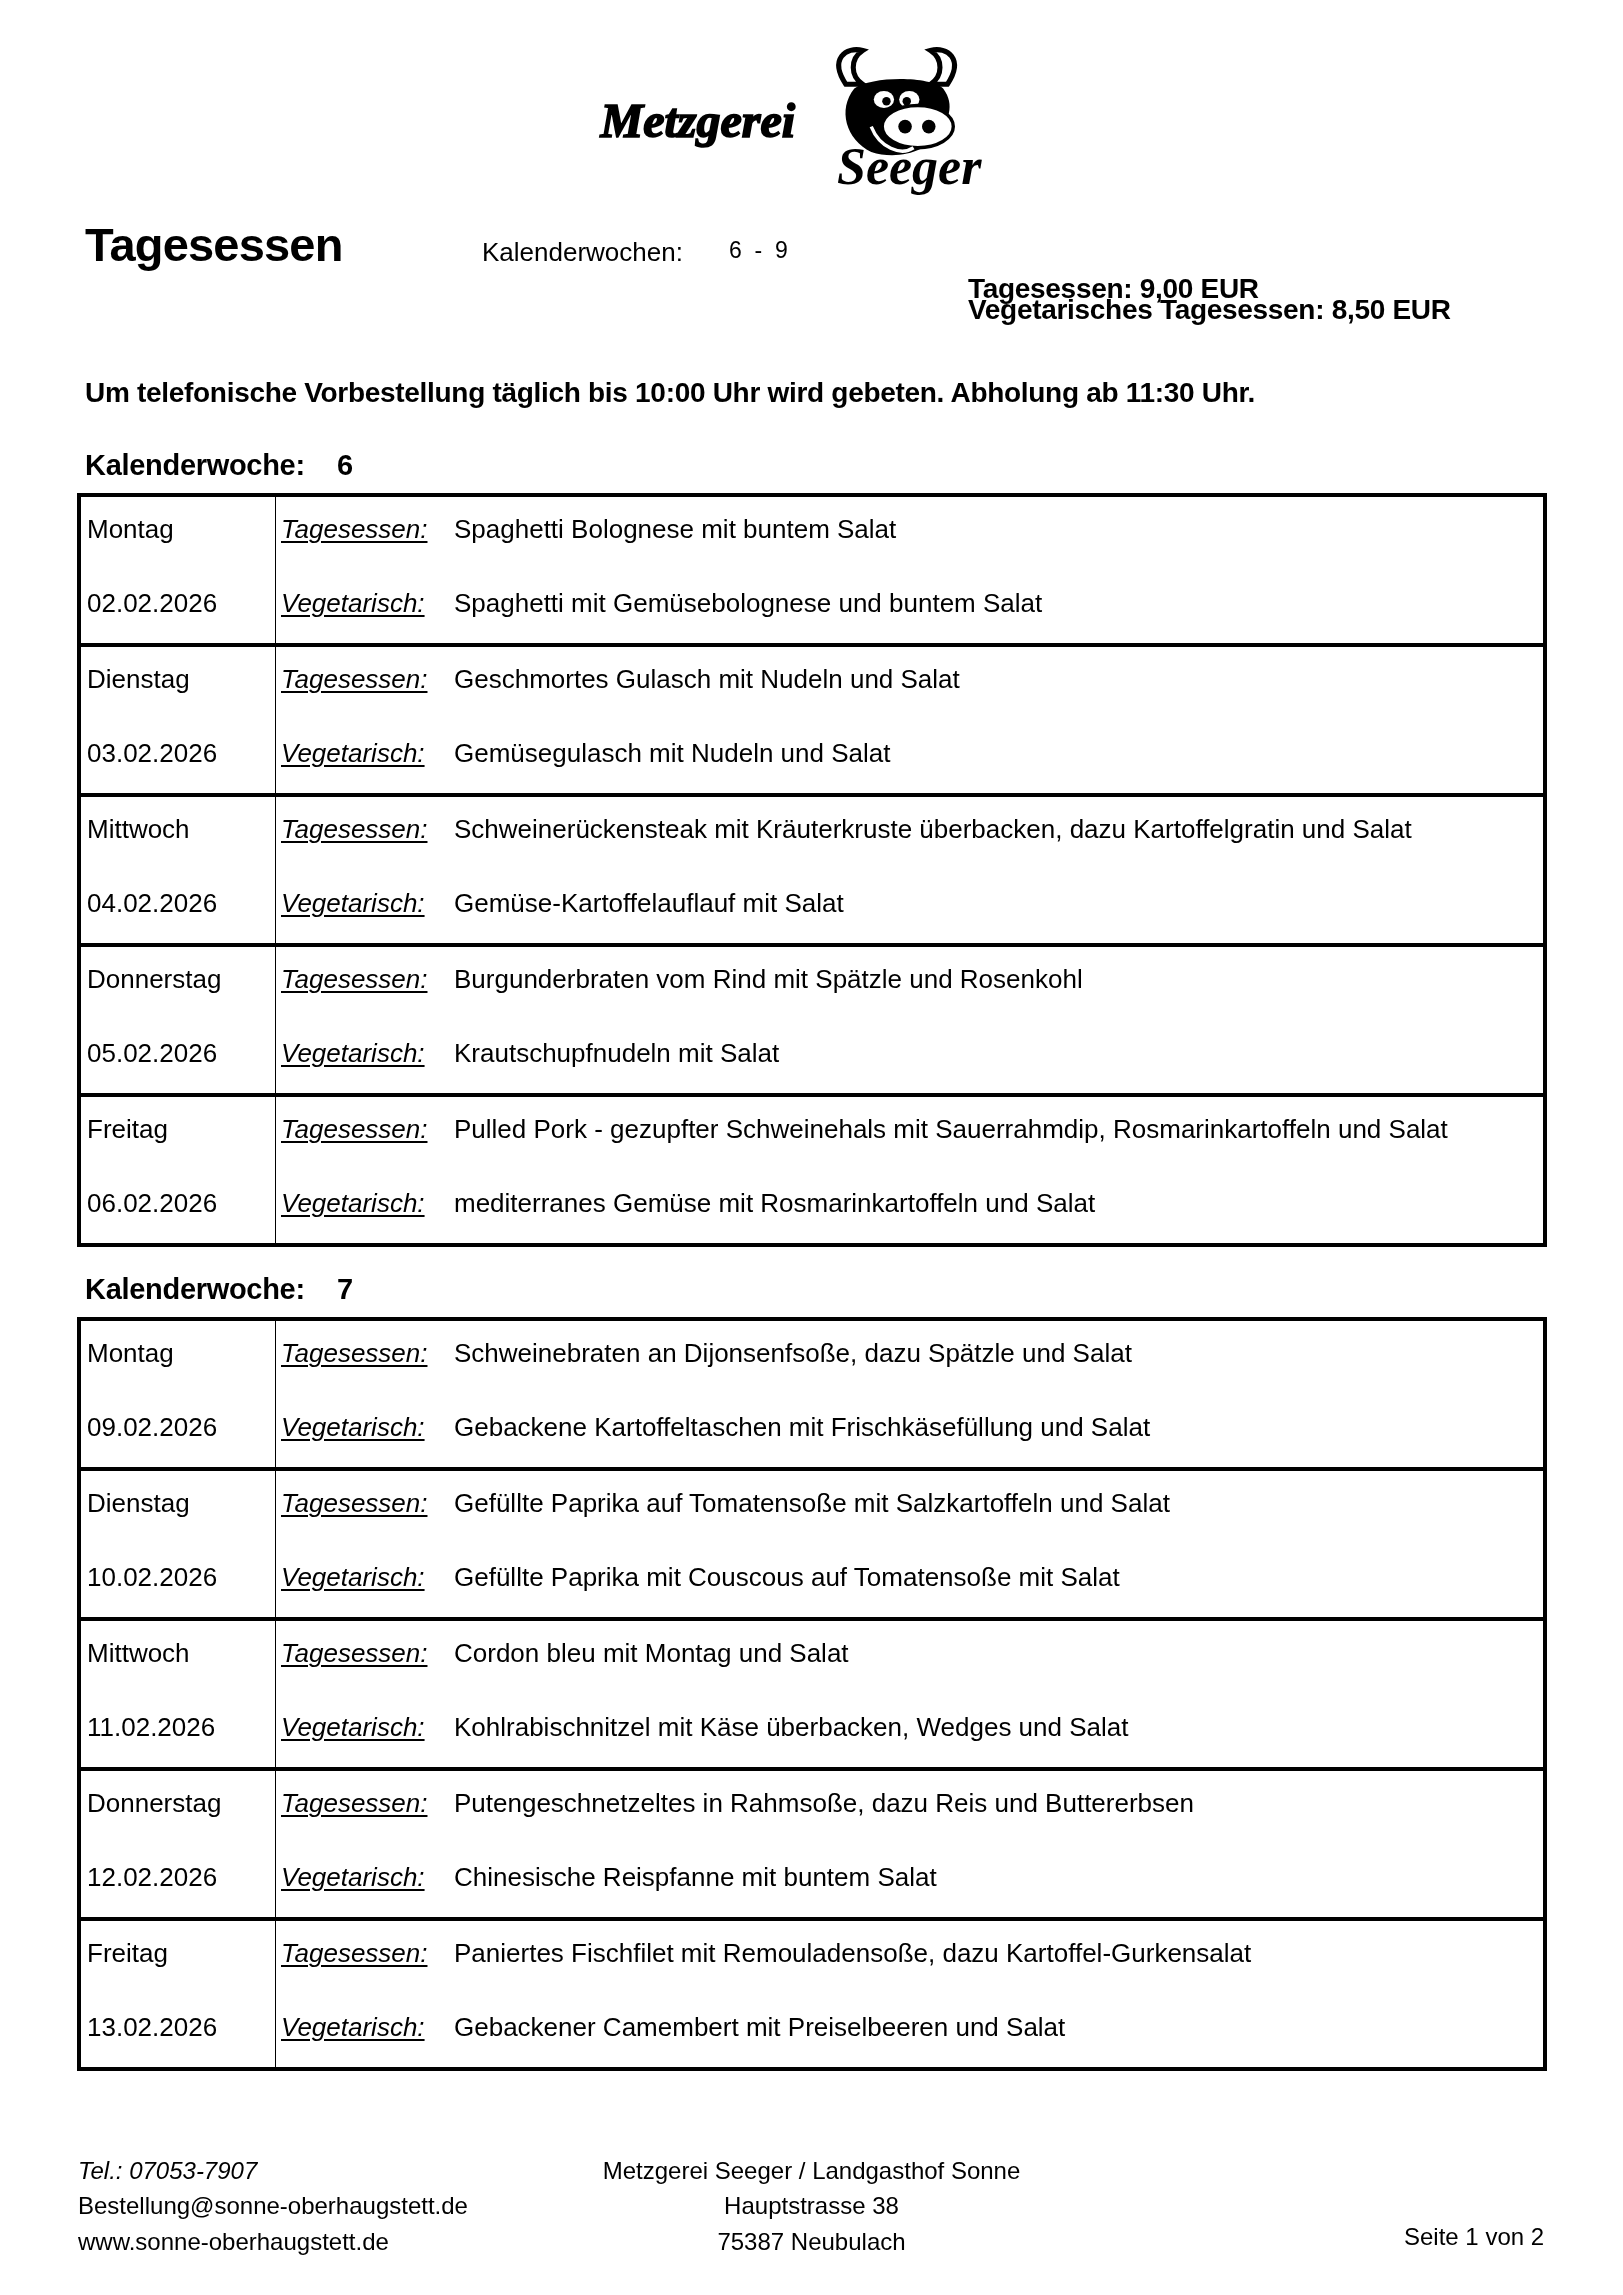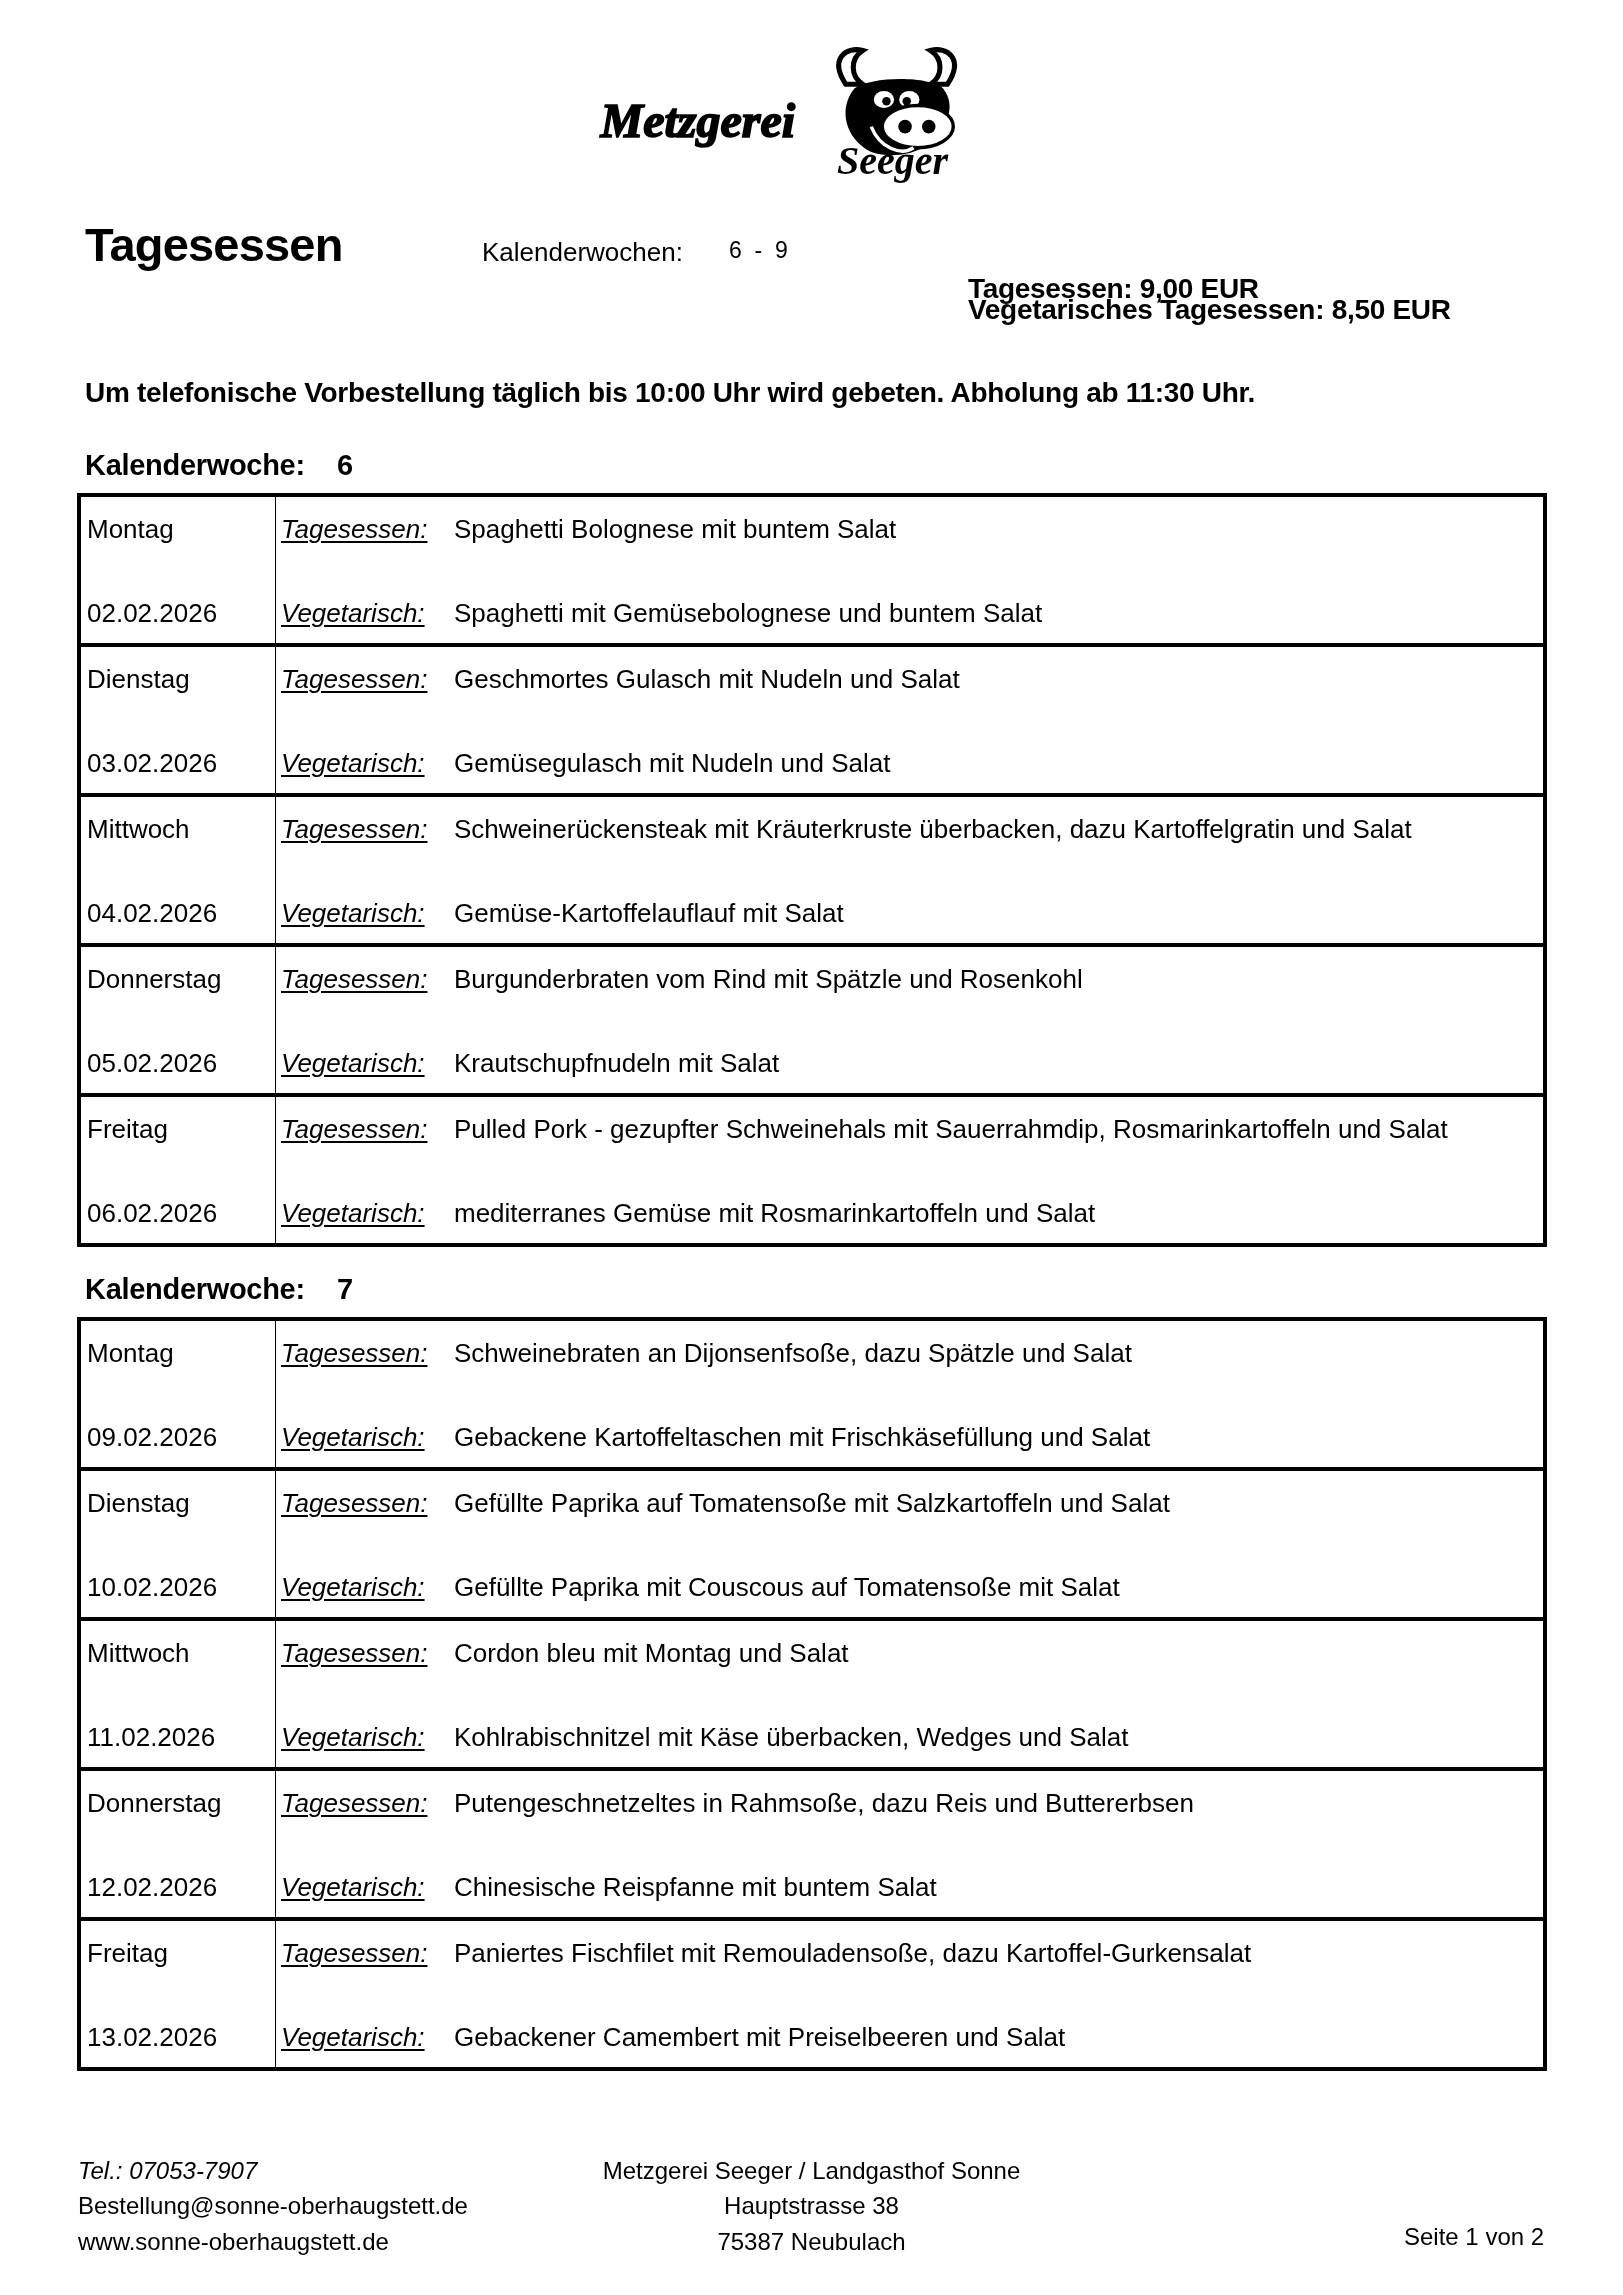--- a/index.html
+++ b/index.html
@@ -17,21 +17,21 @@
   .week-head { left:85px; font-size:29px; font-weight:bold; letter-spacing:-0.3px; }
   .week-head .num { position:absolute; left:252px; }
   table.menu { position:absolute; left:77px; width:1470px; border-collapse:collapse;
                border:4.2px solid #000; table-layout:fixed; }
   table.menu tr { height:150px; border-bottom:4.2px solid #000; }
   table.menu tr:last-child { border-bottom:none; }
   table.menu td { vertical-align:top; padding:0; position:relative; }
   td.daycol { width:194px; border-right:1.7px solid #000; }
   .line { position:absolute; font-size:26px; white-space:nowrap; }
   .l1 { top:17px; }
-  .l2 { top:101px; }
+  .l2 { top:91px; }
   td.daycol .line { left:6px; }
   .kind { left:5px; font-style:italic; text-decoration:underline; text-decoration-thickness:1.7px; text-underline-offset:3.4px; }
   .dish { left:178px; }
   .footer { font-size:24px; }
   .f-left { left:78px; }
   .f-center { width:507px; left:558px; text-align:center; }
   .f-right { left:1404px; }
 </style>
 </head>
 <body>
@@ -49,21 +49,21 @@
     <circle cx="348" cy="70" r="5" fill="#000"></circle>
     <circle cx="372" cy="70" r="5" fill="#000"></circle>
 
     <ellipse cx="385" cy="100" rx="42" ry="25" fill="#fff" stroke="#000" stroke-width="4"></ellipse>
     <circle cx="370" cy="100" r="8" fill="#000"></circle>
     <circle cx="398" cy="100" r="8" fill="#000"></circle>
 
     <path d="M330 100 C 340 125, 365 135, 380 125" fill="none" stroke="#fff" stroke-width="4"></path>
   </svg>
   <span class="abs" style="left:8.5px; top:51px; font-family:'Liberation Serif', serif; font-weight:bold; font-style:italic; font-size:48px; color:#000; -webkit-text-stroke:1.7px #000; text-shadow:2.5px 2.5px 0 #fff, -1.7px -1.7px 0 #fff;">Metzgerei</span>
-  <span class="abs" style="left:245px; top:95px; font-family:'Liberation Serif', serif; font-weight:bold; font-style:italic; font-size:40px; color:#000;">Seeger</span>
+  <span class="abs" style="left:245px; top:95px; font-family:'Liberation Serif', serif; font-weight:bold; font-style:italic; font-size:52px; color:#000;">Seeger</span>
 </div>
 
 <div class="abs title">Tagesessen</div>
 <div class="abs kw-range-label">Kalenderwochen:</div>
 <div class="abs kw-range-val" style="white-space:pre;">6  -  9</div>
 <div class="abs price price1">Tagesessen: 9,00 EUR</div>
 <div class="abs price price2">Vegetarisches Tagesessen: 8,50 EUR</div>
 
 <div class="abs notice">Um telefonische Vorbestellung täglich bis 10:00 Uhr wird gebeten. Abholung ab 11:30 Uhr.</div>
 

